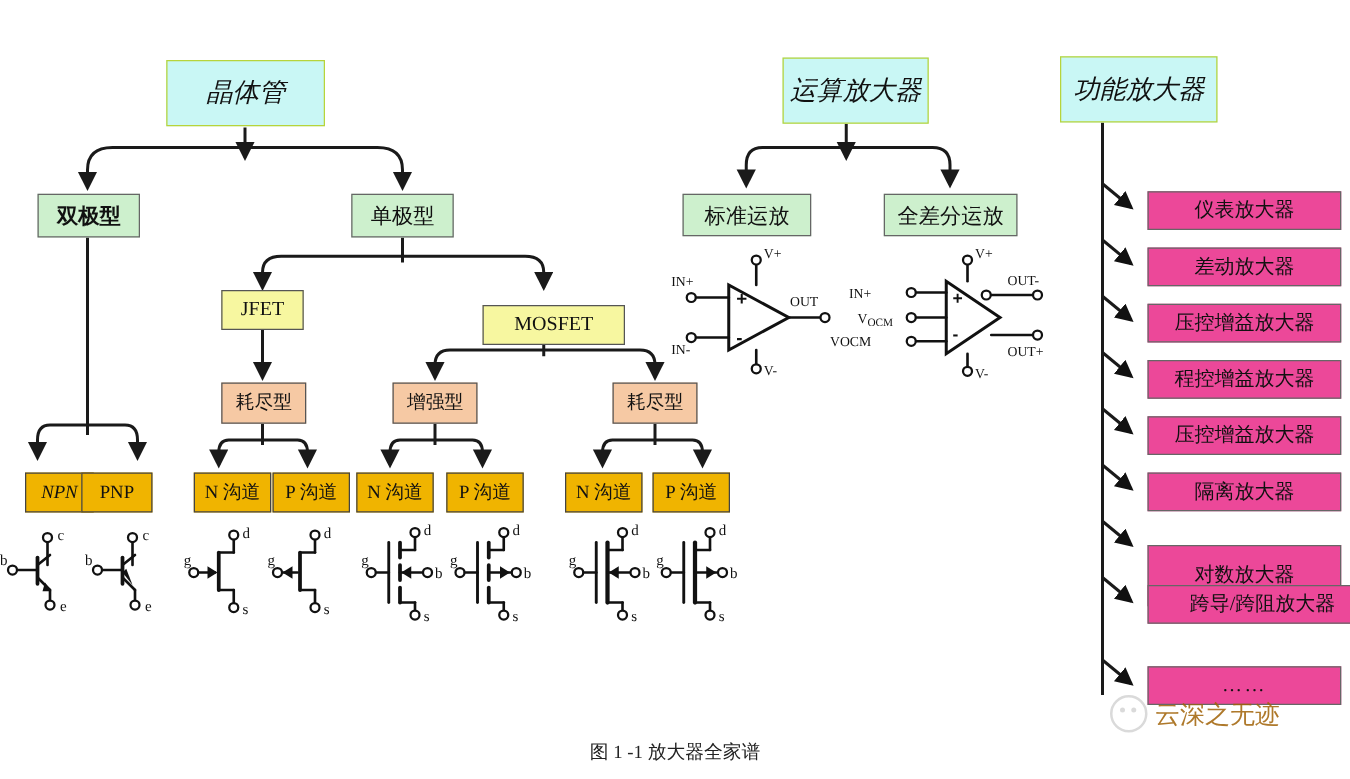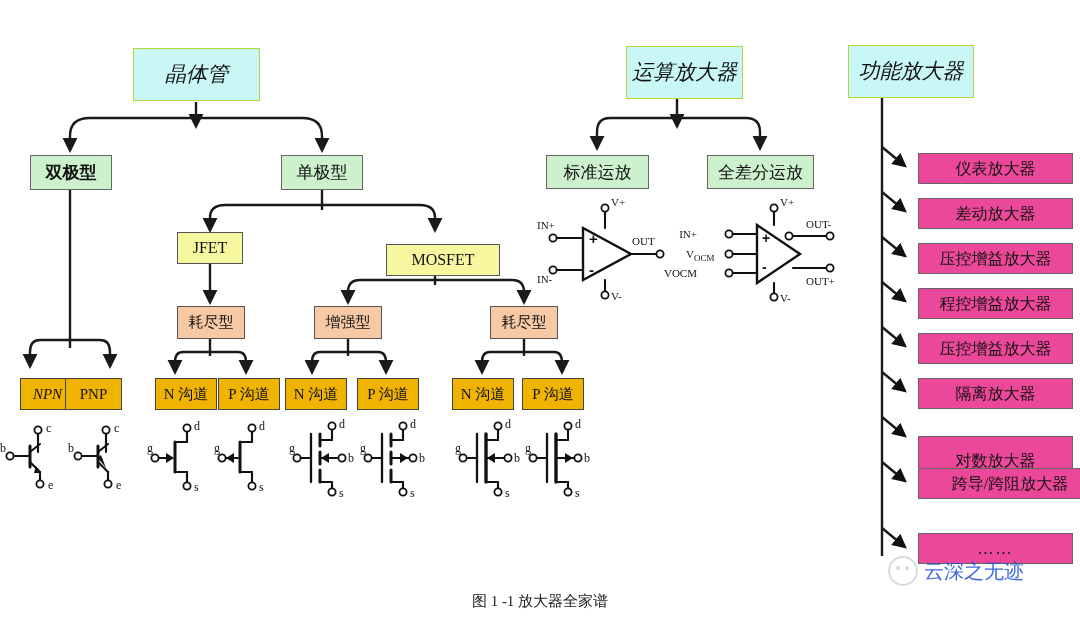--- a/index.html
+++ b/index.html
@@ -28,21 +28,21 @@
     position:absolute;left:0;top:592px;width:1080px;text-align:center;
     font-size:15px;color:#222;
     font-family:"Liberation Serif","DejaVu Serif",serif;
   }
   .sym-label{font-family:"Liberation Serif","DejaVu Serif",serif;font-size:11px;fill:#111;}
   .sym-label-sm{font-family:"Liberation Serif","DejaVu Serif",serif;font-size:9px;fill:#111;}
   .pin-label{font-family:"Liberation Serif","DejaVu Serif",serif;font-size:12px;fill:#111;}
   .wm{
     position:absolute;left:888px;top:556px;
     display:flex;align-items:center;gap:6px;
-    color:#1d4ed8;font-size:20px;
+    color:#a16207;font-size:20px;
     font-family:"Liberation Sans","DejaVu Sans",sans-serif;
     opacity:.85;
   }
   .wm-logo{
     width:26px;height:26px;border-radius:50%;
     border:2px solid #d4d4d4;position:relative;flex:0 0 auto;
   }
   .wm-logo::before,.wm-logo::after{
     content:"";position:absolute;width:4px;height:4px;border-radius:50%;
     background:#d4d4d4;top:8px;

